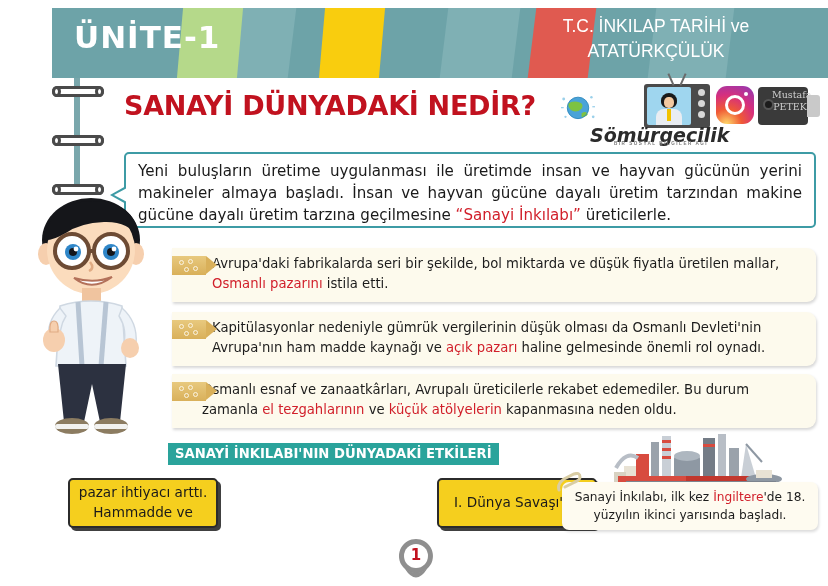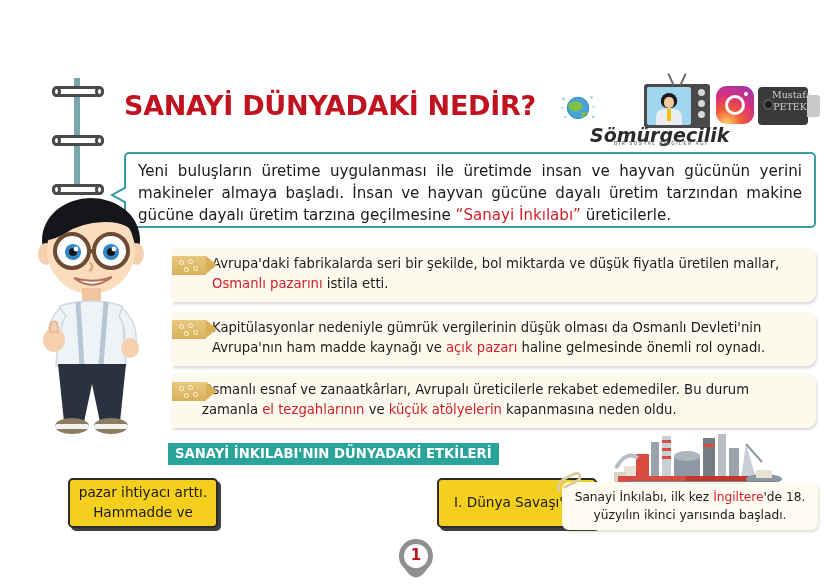--- a/index.html
+++ b/index.html
@@ -409,20 +409,34 @@
     font-weight: bold;
     color: #c1121f;
     font-family: "DejaVu Sans", sans-serif;
   }
 </style>
 </head>
 <body>
 
 <div id="page">
 
+  <div id="header-banner">
+    <div class="ribbon tealish" style="left:180px; width:60px; transform:skewX(-7deg);"></div>
+    <div class="ribbon tealish" style="left:392px; width:72px; transform:skewX(-7deg);"></div>
+    <div class="ribbon tealish" style="left:600px; width:78px; transform:skewX(-7deg);"></div>
+    <div class="ribbon" style="left:128px; width:60px; background:#b5d98a; transform:skewX(-5deg);"></div>
+    <div class="ribbon" style="left:270px; width:60px; background:#f9cd0e; transform:skewX(-5deg);"></div>
+    <div class="ribbon" style="left:480px; width:60px; background:#e05a50; transform:skewX(-7deg);"></div>
+
+    <div class="unit-label">ÜNİTE-1</div>
+    <div class="course-title">
+      <div>T.C. İNKILAP TARİHİ ve</div>
+      <div>ATATÜRKÇÜLÜK</div>
+    </div>
+  </div>
 
   <div id="spine"></div>
   <div class="ring" style="top:86px;"></div>
   <div class="ring" style="top:135px;"></div>
   <div class="ring" style="top:184px;"></div>
 
   <div id="main-title">SANAYİ DÜNYADAKİ NEDİR?</div>
 
   <div id="logo-cluster">
     <svg id="globe-icon" viewBox="0 0 40 38">

